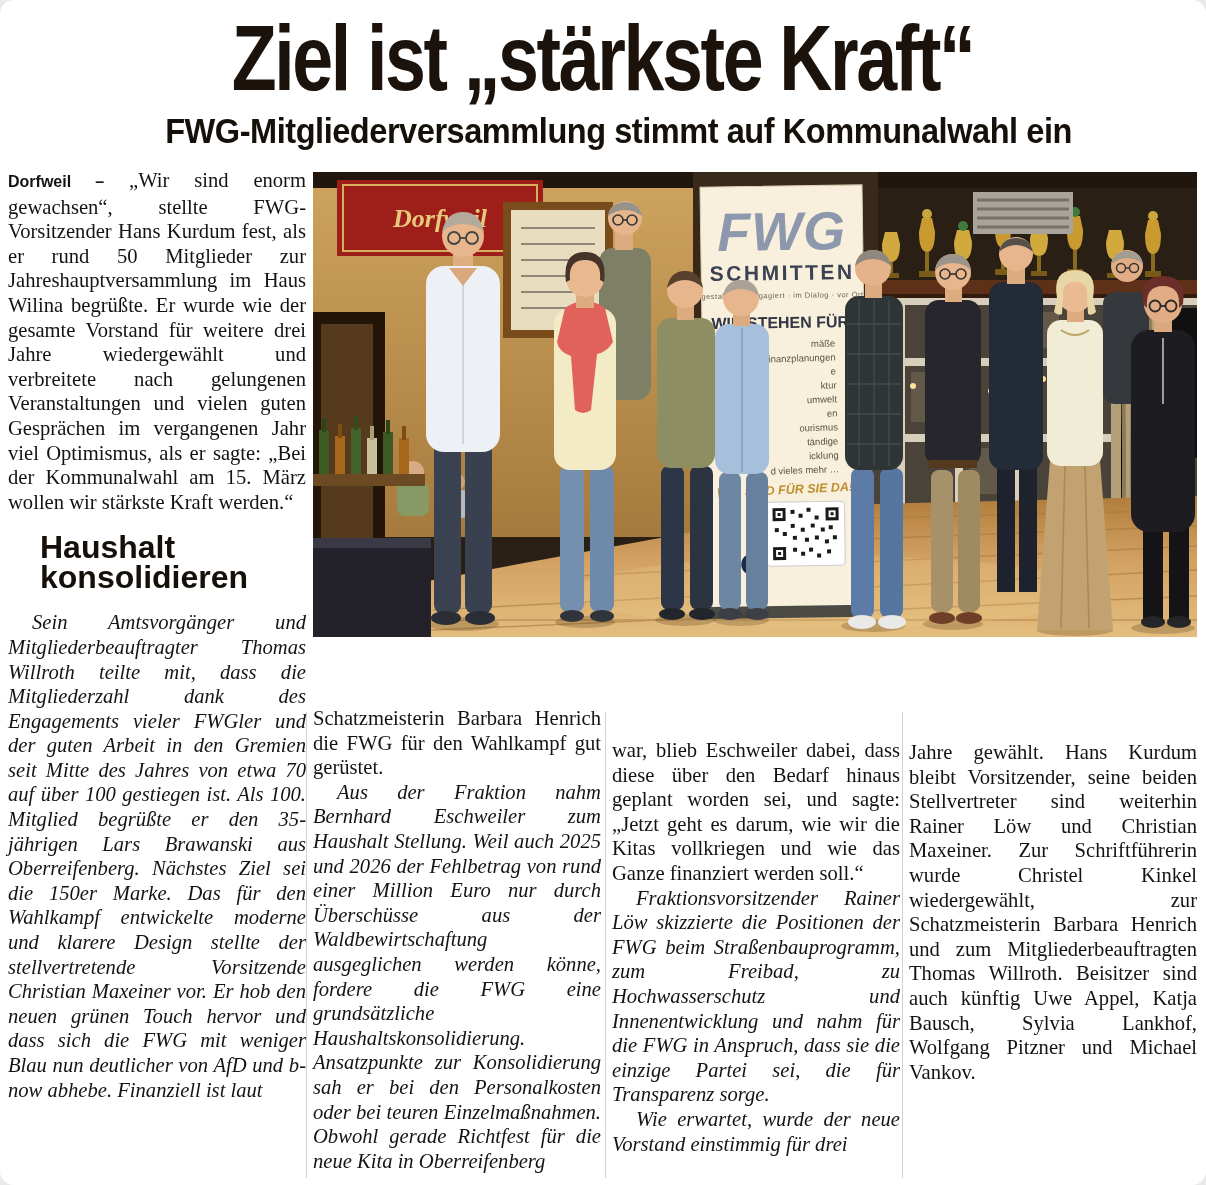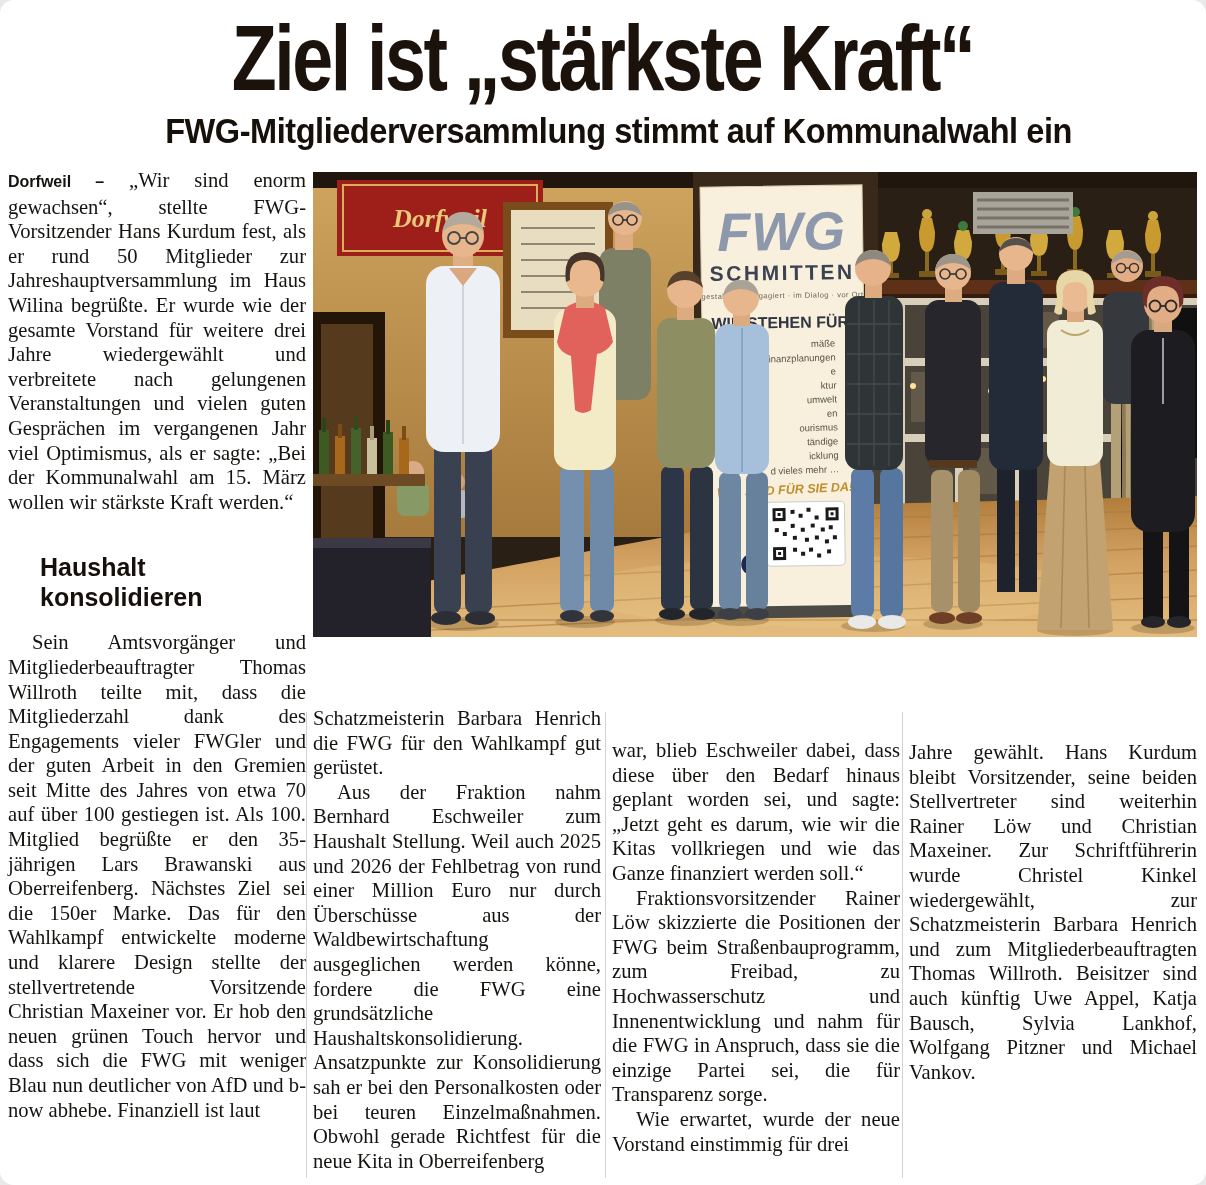--- a/index.html
+++ b/index.html
@@ -21,30 +21,30 @@
     display:inline-block;font-family:"Liberation Sans",sans-serif;
     font-weight:700;font-size:35px;line-height:1.1;letter-spacing:-0.5px;
     transform:scaleX(.93);transform-origin:50% 50%;color:#16100a;white-space:nowrap;
   }
   
   .col{
     position:absolute;font-size:20.6px;line-height:24.6px;text-align:justify;
     hyphens:auto;-webkit-hyphens:auto;color:#151310;
   }
   .col p{margin:0;}
-  .col p.indent{text-indent:24px;}
+  .col p.indent{text-indent:24px;font-style:italic;}
   #col1{left:8px;top:168px;width:298px;}
   #col2{left:313px;top:706px;width:288px;}
   #col3{left:612px;top:738px;width:288px;}
   #col4{left:909px;top:740px;width:288px;}
   .lead-in{font-family:"Liberation Sans",sans-serif;font-weight:700;font-size:16px;}
   .col-subhead{
     font-family:"Liberation Sans",sans-serif;font-weight:700;
-    font-size:25px;line-height:30px;color:#16100a;
-    margin:38px 0 18px 32px;width:190px;text-align:left;
+    font-size:32px;line-height:30px;color:#16100a;
+    margin:18px 0 18px 32px;width:190px;text-align:left;
   }
   .signoff{
     float:right;font-family:"Liberation Sans",sans-serif;
     font-size:15px;color:#3a3a3a;margin-top:5px;letter-spacing:.5px;
   }
   .vrule{position:absolute;width:1px;background:#d2d2d2;top:712px;height:466px;}
   #rule1{left:306px;} #rule2{left:605px;} #rule3{left:902px;}
   
   #photo{position:absolute;left:313px;top:172px;width:884px;height:465px;background:#2a1f15;}
   

